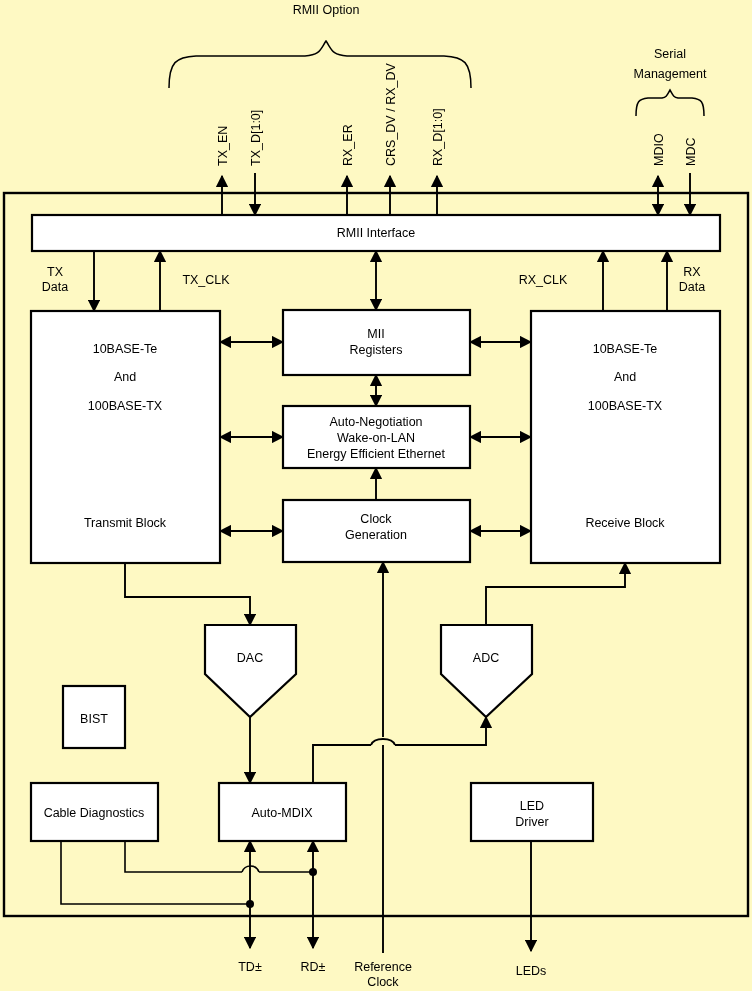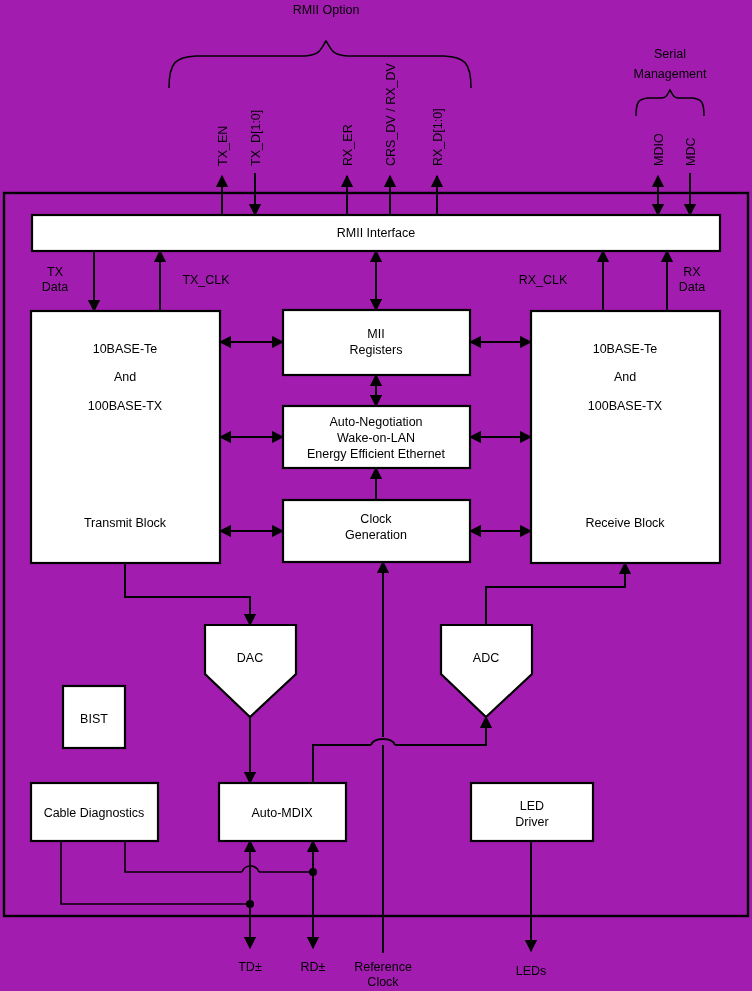--- a/index.html
+++ b/index.html
@@ -1,17 +1,17 @@
 <!DOCTYPE html>
 <html><head>
 <meta charset="utf-8">
 <style>
   html,body{margin:0;padding:0;background:#ffffff;}
   body{width:752px;height:991px;font-family:"Liberation Sans",sans-serif;}
-  #stage{position:relative;width:752px;height:991px;overflow:hidden;background:#a21caf;}
+  #stage{position:relative;width:752px;height:991px;overflow:hidden;background:#fef9c3;}
   svg{display:block;}
   .blk{fill:#ffffff;stroke:#000000;stroke-width:2.2;}
   .chip{fill:none;stroke:#000000;stroke-width:2.4;}
   .wire{stroke:#000000;stroke-width:1.6;fill:none;}
   .wire2{stroke:#000000;stroke-width:1.9;fill:none;}
   .brace{stroke:#000000;stroke-width:1.5;fill:none;}
   .lbl{font-family:"Liberation Sans",sans-serif;font-size:12.5px;fill:#000;}
   .lbl-c{text-anchor:middle;}
   .lbl-blk{font-size:12.5px;text-anchor:middle;}
   .lbl-rot{font-size:12.5px;text-anchor:start;}

